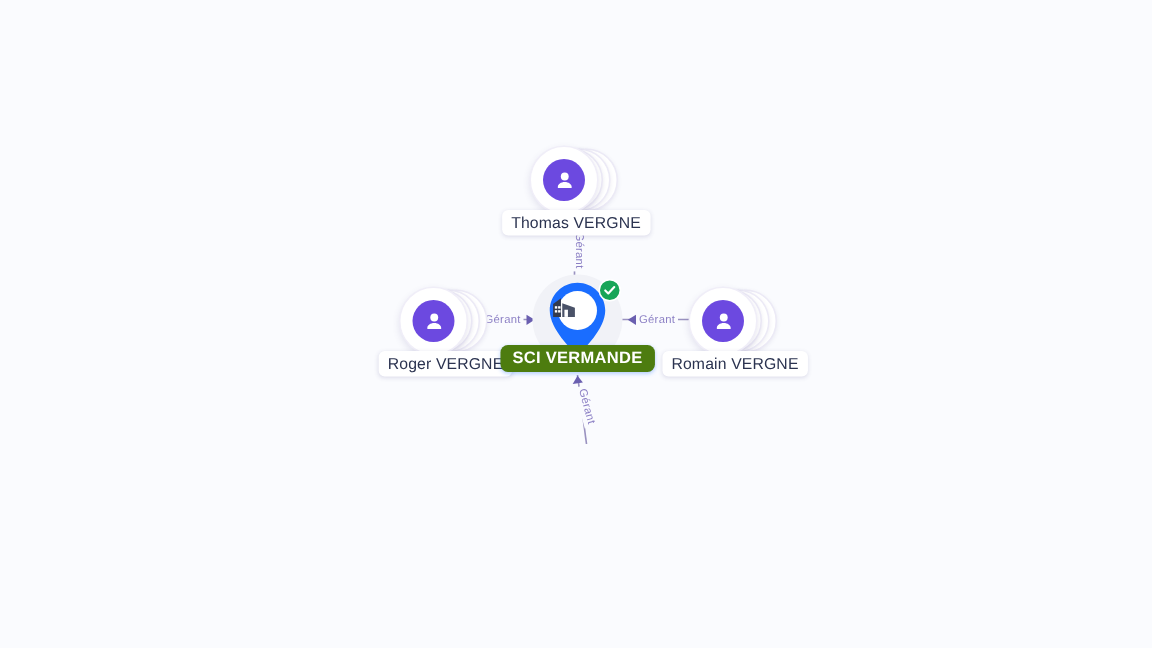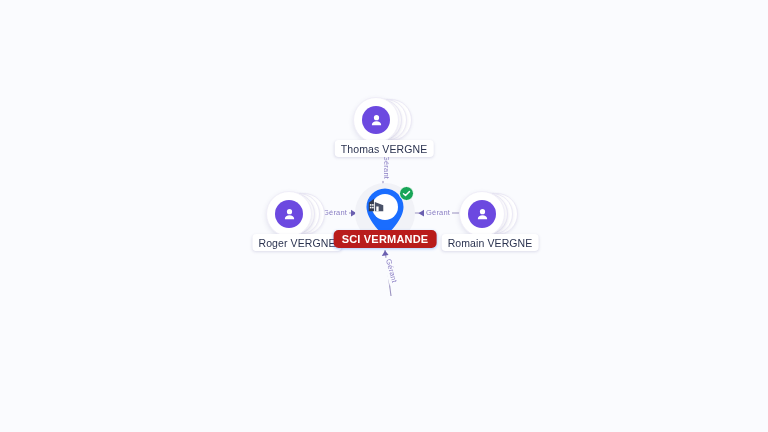--- a/index.html
+++ b/index.html
@@ -148,21 +148,21 @@
     border: 1.5px solid #ffffff;
     display: flex;
     align-items: center;
     justify-content: center;
   }
   #company-label {
     position: absolute;
     left: 50%;
     transform: translateX(-50%);
     top: 47px;
-    background: #b91c1c;
+    background: #4d7c0f;
     color: #ffffff;
     border-radius: 5px;
     padding: 3px 8px;
     font-size: 11px;
     font-weight: bold;
     white-space: nowrap;
     letter-spacing: .2px;
     box-shadow: 0 1px 3px rgba(26,109,255,.35);
   }
 </style>

